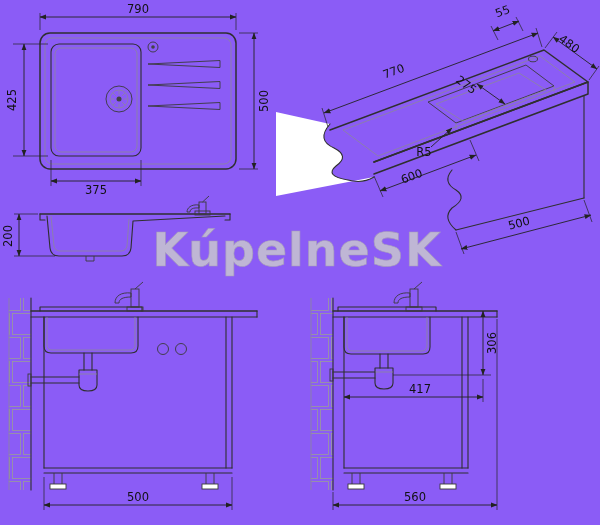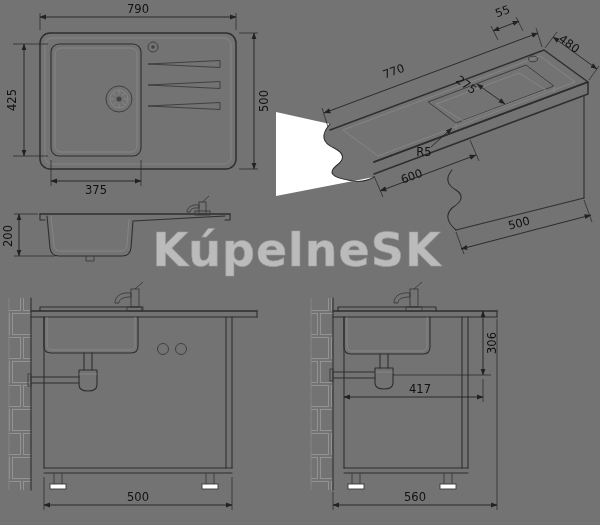--- a/index.html
+++ b/index.html
@@ -1,16 +1,16 @@
 <!DOCTYPE html>
 <html><head>
 <meta charset="utf-8">
 <style>
   html,body{margin:0;padding:0;background:#ffffff;}
-  .stage{width:600px;height:525px;position:relative;background:#737373;overflow:hidden;
+  .stage{width:600px;height:525px;position:relative;background:#8b5cf6;overflow:hidden;
          font-family:"DejaVu Sans", sans-serif;}
   svg{display:block;}
   .outline{stroke:#2f2f2f;stroke-width:1.5;fill:none;stroke-linejoin:round;stroke-linecap:round;}
   .mid{stroke:#2f2f2f;stroke-width:1.1;fill:none;stroke-linejoin:round;stroke-linecap:round;}
   .thin{stroke:#3a3a3a;stroke-width:0.9;fill:none;}
   .light{stroke:#8c8c8c;stroke-width:0.7;fill:none;}
   .dim{stroke:#222;stroke-width:0.9;fill:none;}
   .ext{stroke:#222;stroke-width:0.7;fill:none;}
   .dimtext{font-size:11.5px;fill:#111;}
   .wm{font-size:46px;font-weight:bold;letter-spacing:1px;fill:#cdcdcd;stroke:#ababab;stroke-width:0.6;opacity:0.8;}

